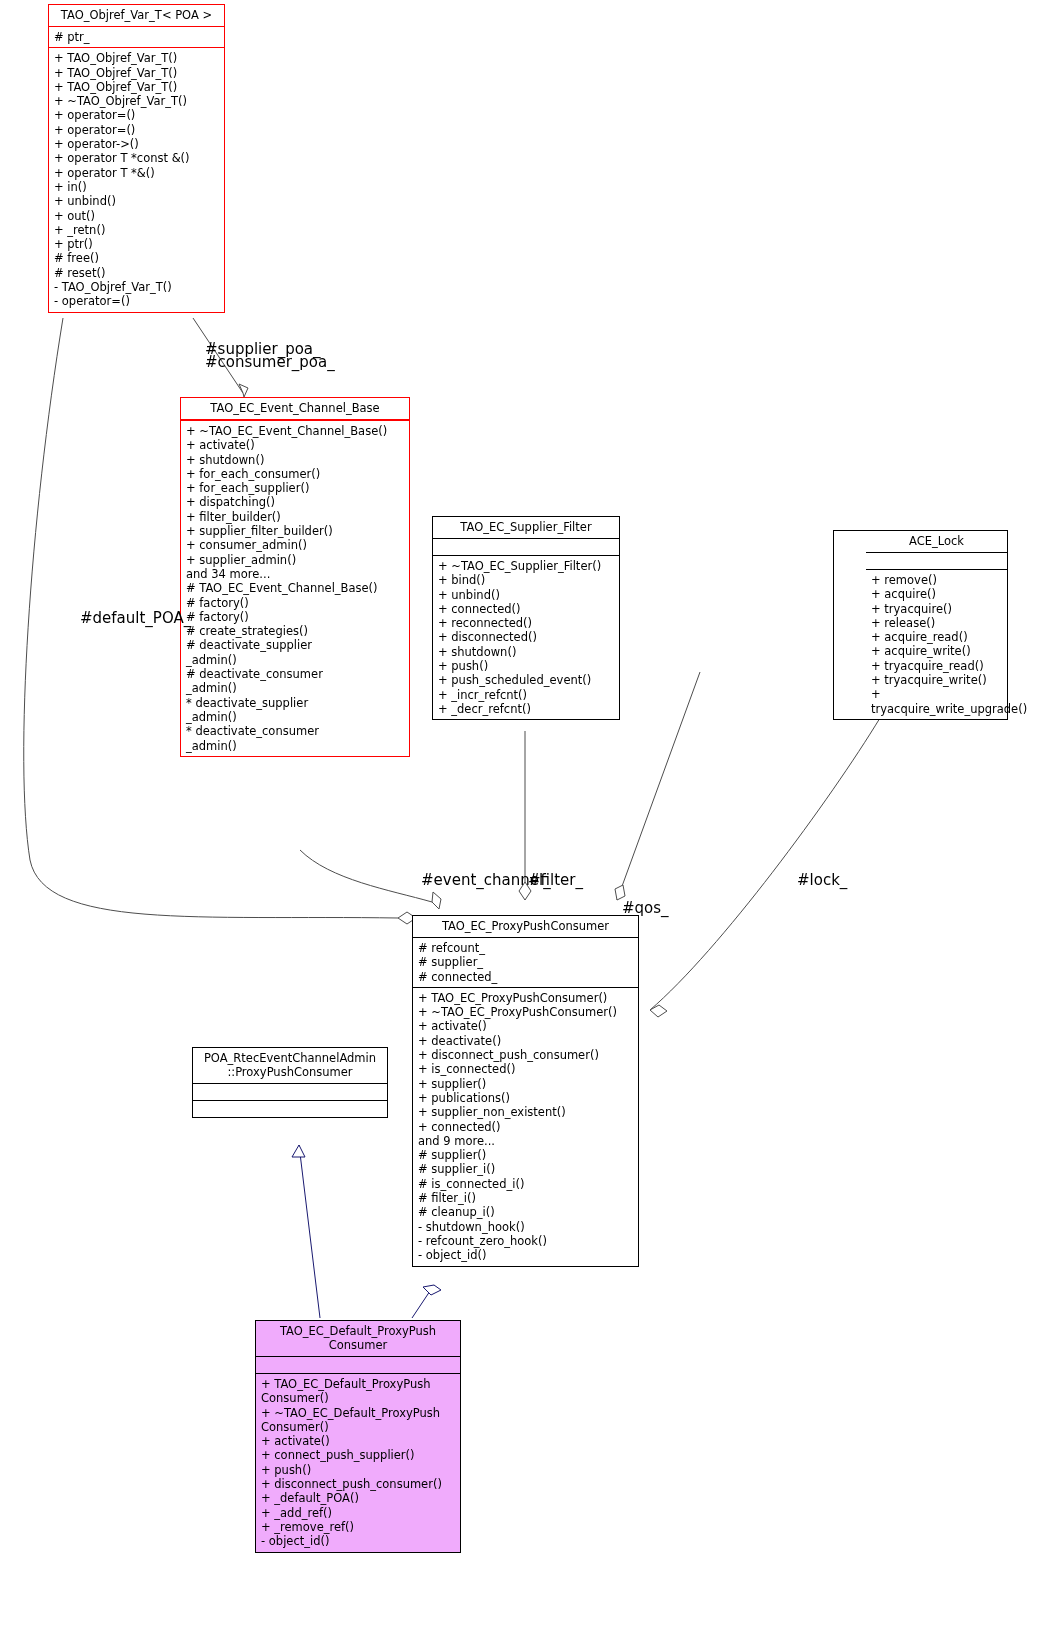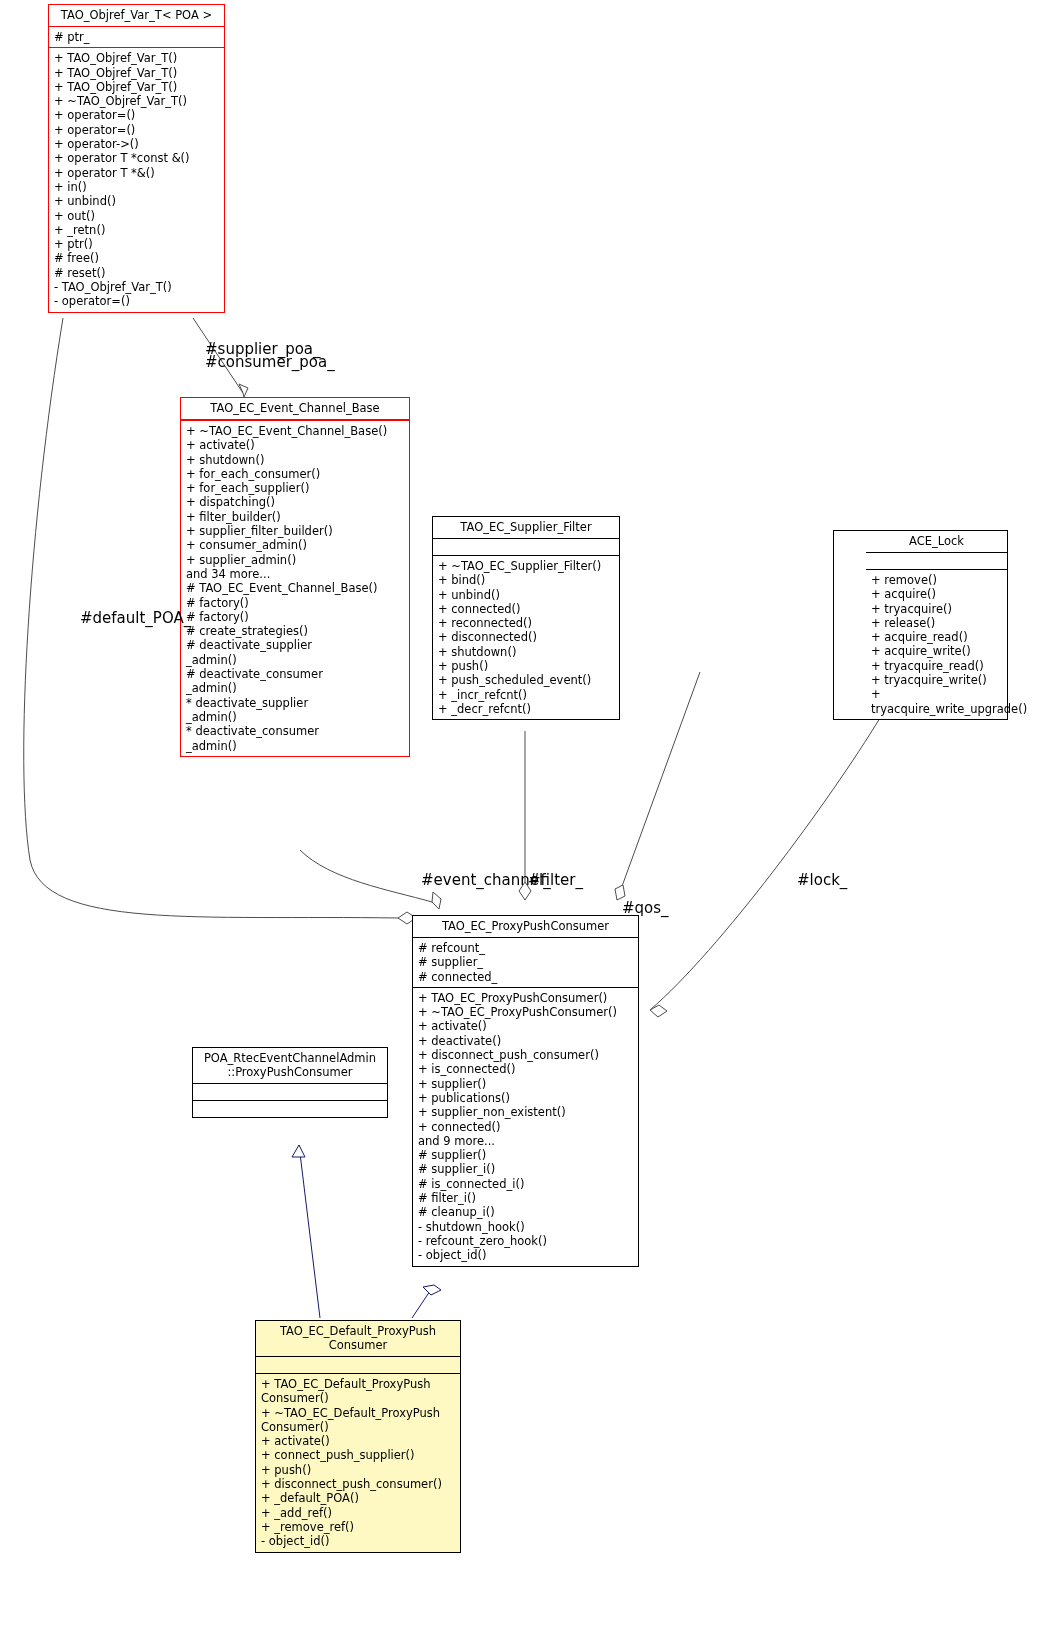--- a/index.html
+++ b/index.html
@@ -23,21 +23,21 @@
   .uml{
     position:absolute;
     box-sizing:border-box;
     background:#ffffff;
     border:1px solid #000000;
     font-size:11.5px;
     line-height:14px;
     color:#000;
   }
   .uml.redbox{ border:1px solid #ff0000; background:#fff; }
-  .uml.greybox{ border:1px solid #000; background:#fef9c3; }
+  .uml.greybox{ border:1px solid #000; background:#f0abfc; }
   .uml .title{
     text-align:center;
     padding:3px 4px 4px 4px;
     font-size:11.5px;
     line-height:14px;
     white-space:pre-line;
   }
   .uml .sep{ height:0; border-top:1px solid #000; }
   .uml.redbox .sep{ border-top:1px solid #ff0000; }
   .uml .attrs, .uml .ops{

